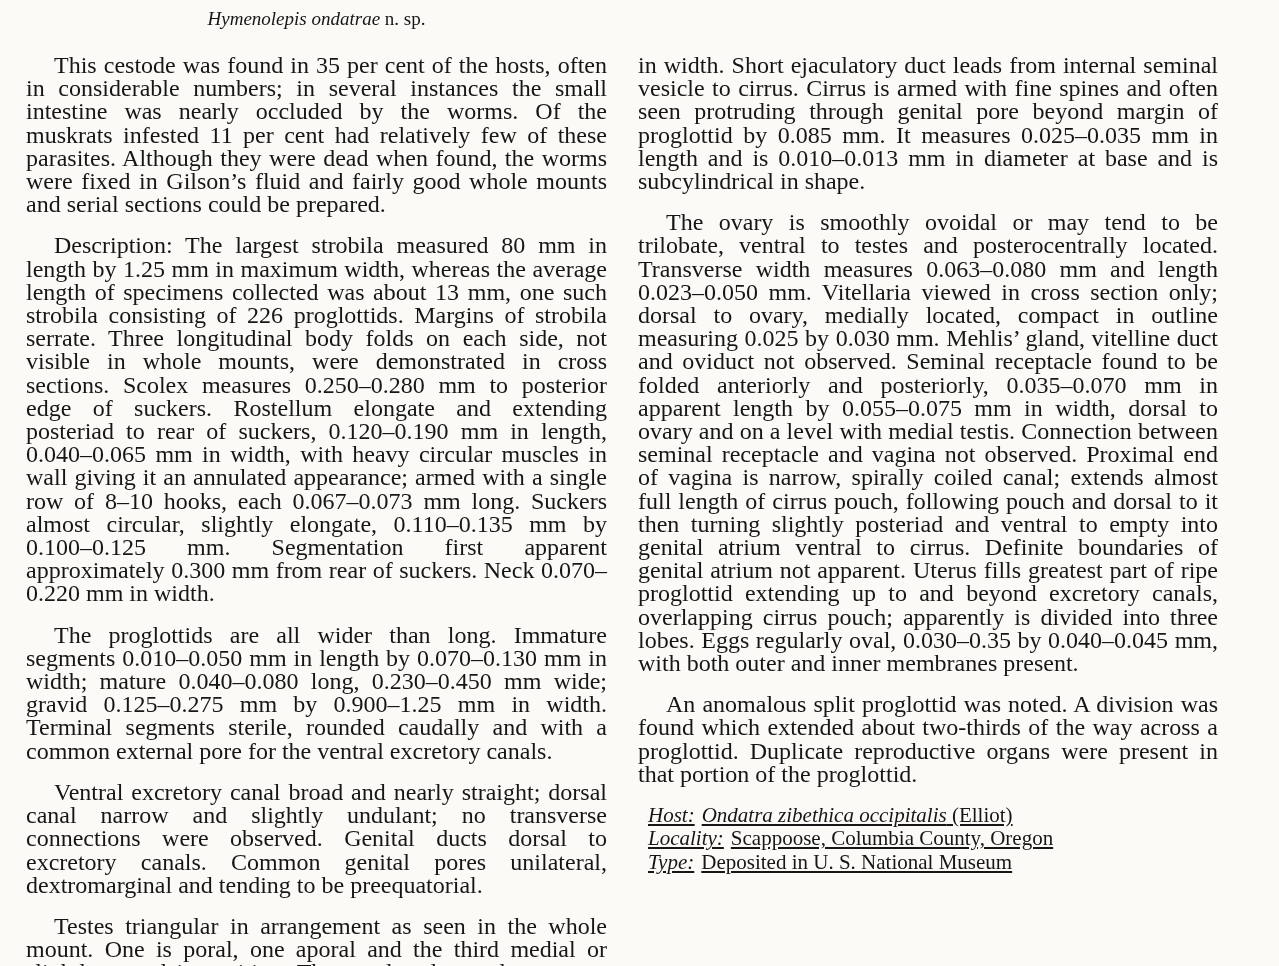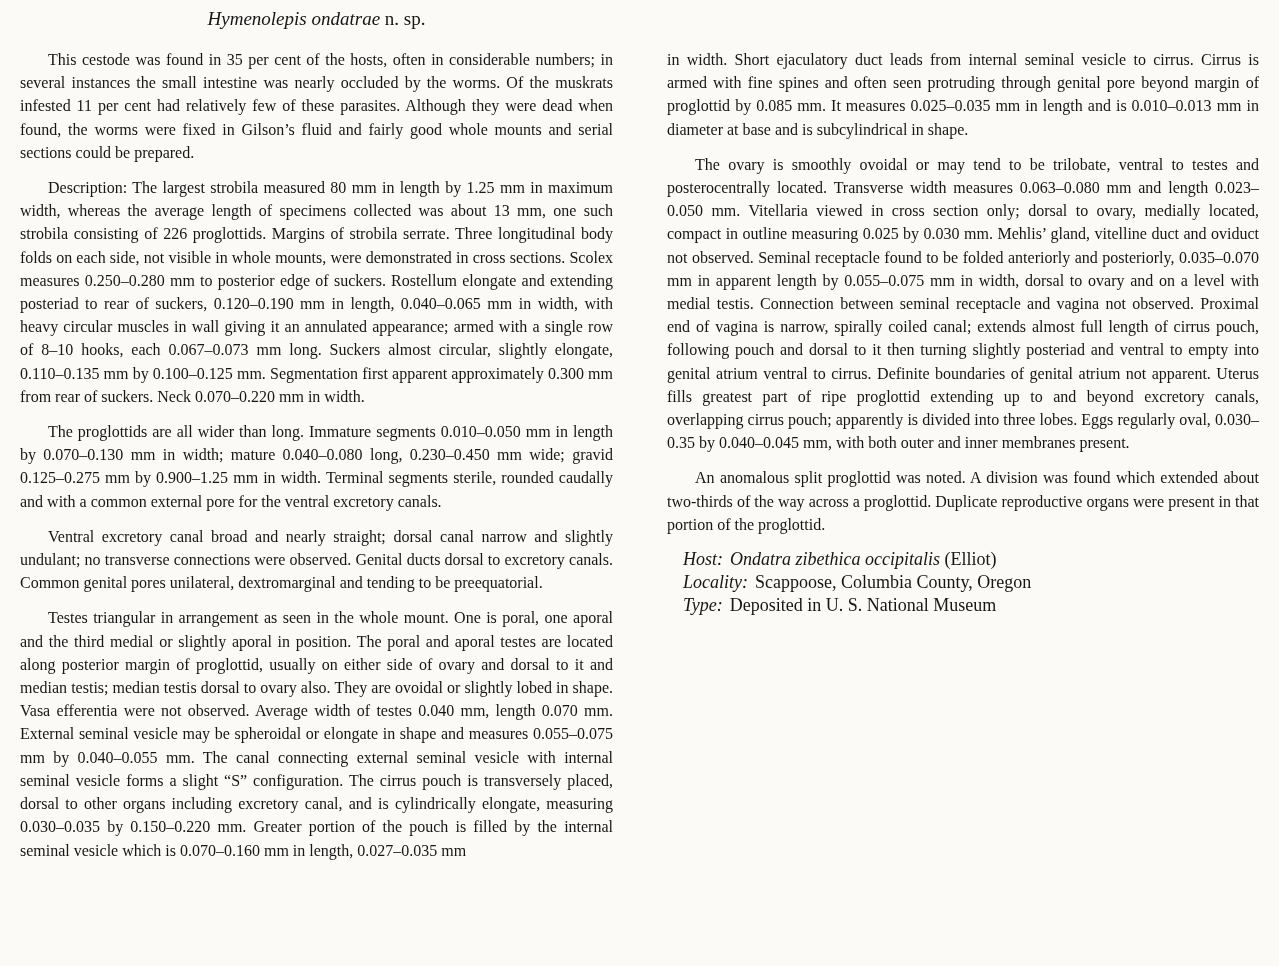--- a/index.html
+++ b/index.html
@@ -20,36 +20,37 @@
     font-size: 19px;
     line-height: 24px;
     white-space: pre;
   }
   .article-title .sci-name { font-style: italic; }
   .col {
     position: absolute;
     top: 36px;
   }
   .col-left  { left: 8px;   width: 617px; }
-  .col-right { left: 655px; width: 616px; }
+  .col-right { left: 620px; width: 616px; }
   .col p {
-    margin: 12px;
-    font-size: 16px;
+    margin: 18px;
+    font-size: 24px;
     line-height: 23.2px;
     text-align: justify;
     text-indent: 28px;
   }
   .col p.no-indent { text-indent: 0; }
   .lead-italic { }
   .records { margin-top: 0; }
   .record-line {
-    font-size: 18px;
+    font-size: 21px;
     line-height: 23.2px;
     padding-left: 28px;
     text-align: left;
+    text-decoration: underline;
   }
   .rec-label { font-style: italic; margin-right: 7px; }
   .rec-val-italic { font-style: italic; }
 </style>
 </head>
 <body>
 
 <div class="page">
 
   <div class="article-title"><span class="sci-name">Hymenolepis ondatrae</span><span> n. sp.</span></div>

